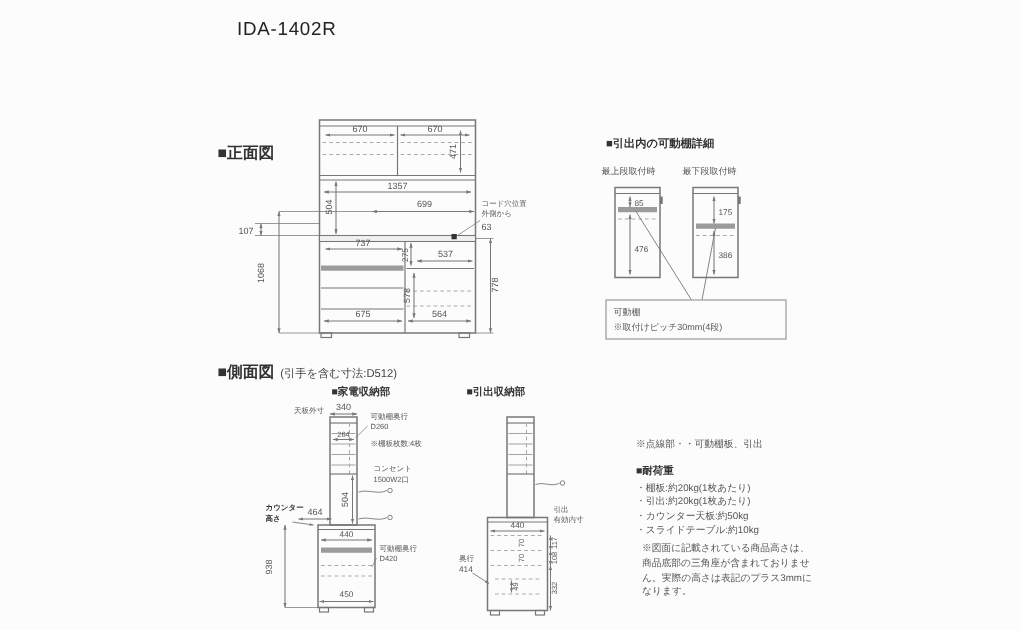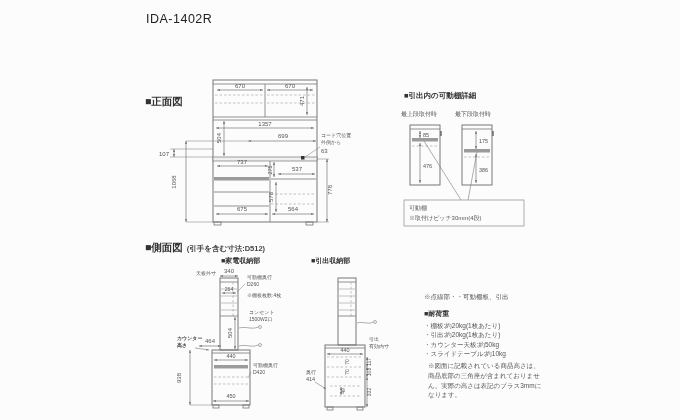--- a/index.html
+++ b/index.html
@@ -1,23 +1,23 @@
 <!DOCTYPE html>
 <html><head>
 <meta charset="utf-8">
 <style>
   html,body{margin:0;padding:0;}
   body{background:#fff;}
   #stage{position:relative;width:680px;height:420px;background:#fcfcfc;overflow:hidden;
          font-family:"Liberation Sans",sans-serif;color:#333;}
   .abs{position:absolute;}
-  .title{font-size:12.5px;color:#222;letter-spacing:.5px;}
+  .title{font-size:12.5px;color:#222;letter-spacing:.5px;margin-left:12px;}
   .outerbox{background:#e7e7e4;color:#444;font-size:7.5px;padding:4px 7px;display:inline-block;}
   .h1{font-size:10.5px;font-weight:bold;color:#333;}
-  .h1 .sub{font-size:7.5px;font-weight:bold;color:#444;margin-left:4px;}
+  .h1 .sub{font-size:7.5px;font-weight:normal;color:#444;margin-left:4px;}
   .h2{font-size:7.5px;font-weight:bold;color:#333;}
   .h3{font-size:7px;font-weight:bold;color:#333;}
   .small{font-size:6px;color:#555;}
   .note{font-size:6.5px;color:#555;line-height:1.45;}
   .note-head{font-size:7px;font-weight:bold;color:#333;}
   .remark{font-size:6.5px;color:#555;line-height:1.5;width:118px;}
   svg{position:absolute;left:0;top:0;}
   svg text{fill:#555;font-size:6px;font-family:"Liberation Sans",sans-serif;}
   .t5{font-size:5px;} .t55{font-size:5.5px;}
   .tm{text-anchor:middle;} .ts{text-anchor:start;} .te{text-anchor:end;}

